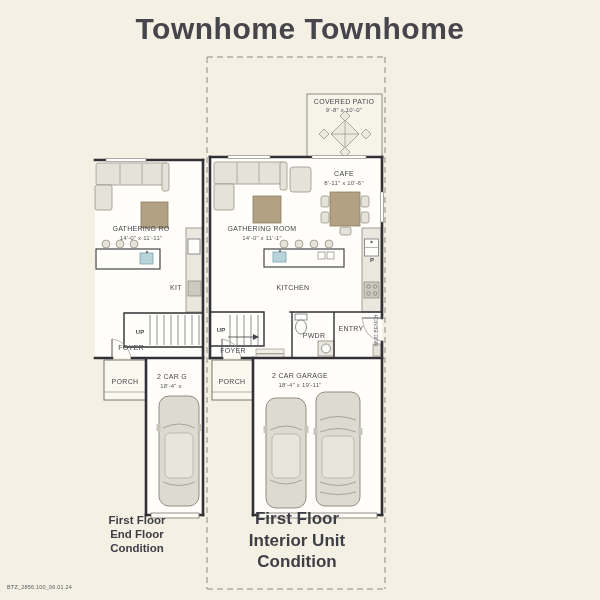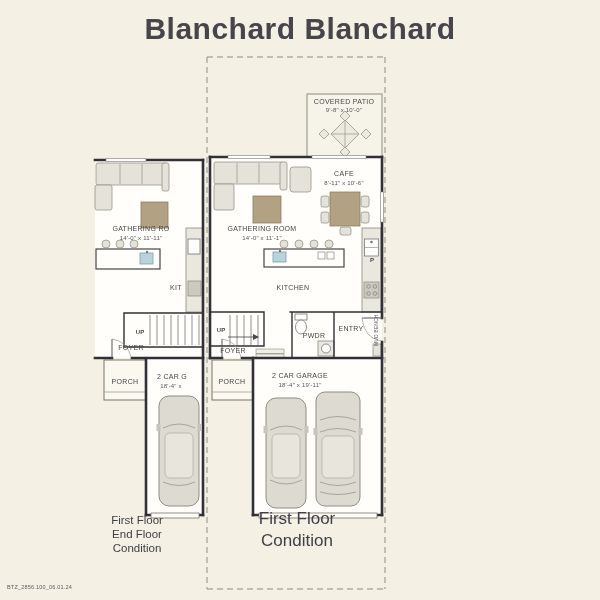--- a/index.html
+++ b/index.html
@@ -22,31 +22,31 @@
   .white{fill:#fdfdfa;stroke:#77757d;stroke-width:.8}
   .tread{stroke:#63616a;stroke-width:.7;fill:none}
   .door{stroke:#55535a;stroke-width:1;fill:none}
   .doorarc{stroke:#9a988e;stroke-width:.7;fill:none}
   .win{fill:#ffffff;stroke:#8e8c82;stroke-width:.6}
   .car{fill:#dcdad1;stroke:#8f8d84;stroke-width:1}
   .carroof{fill:#e7e5dc;stroke:#a3a198;stroke-width:.6}
   .cl{fill:none;stroke:#8f8d84;stroke-width:.7}
   .mirror{fill:#c6c4bb}
   .dash{stroke:#8e8c82;stroke-width:1;stroke-dasharray:6 4}
-  .caption{position:absolute;text-align:center;font-weight:normal;color:#3e3e45}
+  .caption{position:absolute;text-align:center;font-weight:bold;color:#3e3e45}
   .caption-left{left:72px;width:130px;top:513px;font-size:11.5px;line-height:14px}
   .caption-right{left:222px;width:150px;top:508px;font-size:17px;line-height:21.5px}
   .plan-code{position:absolute;left:7px;top:584px;font-size:5.5px;color:#5a5a60;letter-spacing:.2px}
 </style>
 </head>
 <body>
 
 <div class="page">
 
-  <div class="title">Blanchard Blanchard</div>
+  <div class="title">Townhome Townhome</div>
 
   <svg class="plan" width="600" height="600" viewBox="0 0 600 600">
 
     <g>
       <line class="dash" x1="207" y1="57" x2="385" y2="57"></line>
       <line class="dash" x1="207" y1="57" x2="207" y2="589"></line>
       <line class="dash" x1="385" y1="57" x2="385" y2="589"></line>
       <line class="dash" x1="207" y1="589" x2="385" y2="589"></line>
     </g>
 
@@ -249,18 +249,19 @@
   </svg>
 
   <div class="caption caption-left">
     <div>First Floor</div>
     <div>End Floor</div>
     <div>Condition</div>
   </div>
 
   <div class="caption caption-right">
     <div>First Floor</div>
+    <div>Interior Unit</div>
     <div>Condition</div>
   </div>
 
   <div class="plan-code">BTZ_2856.100_06.01.24</div>
 
 </div>
 
 </body></html>

